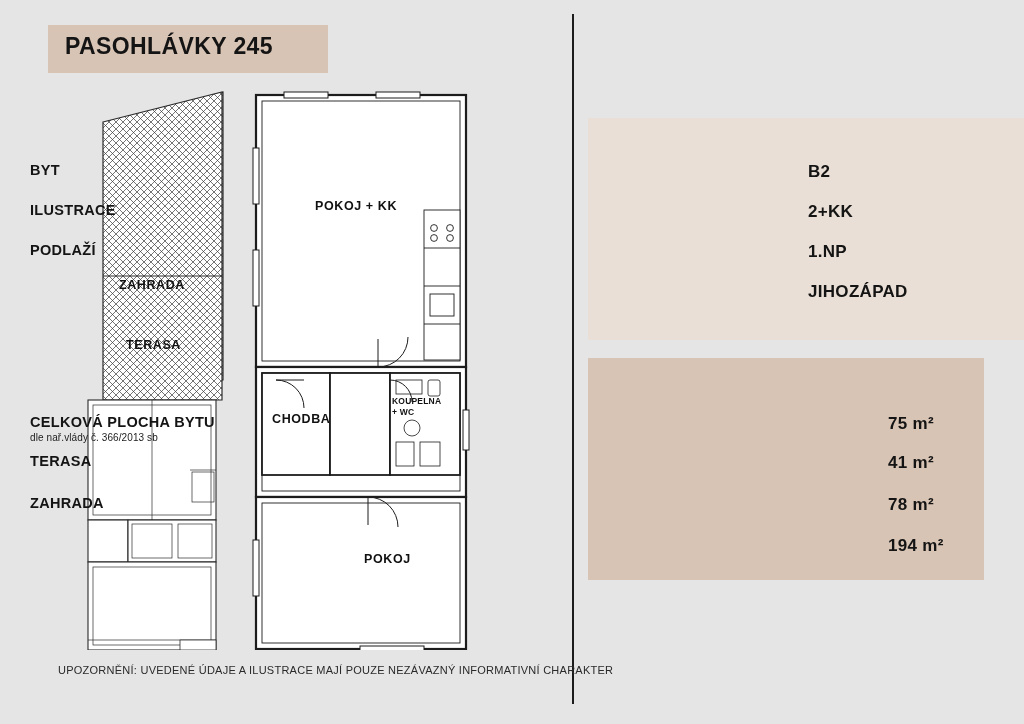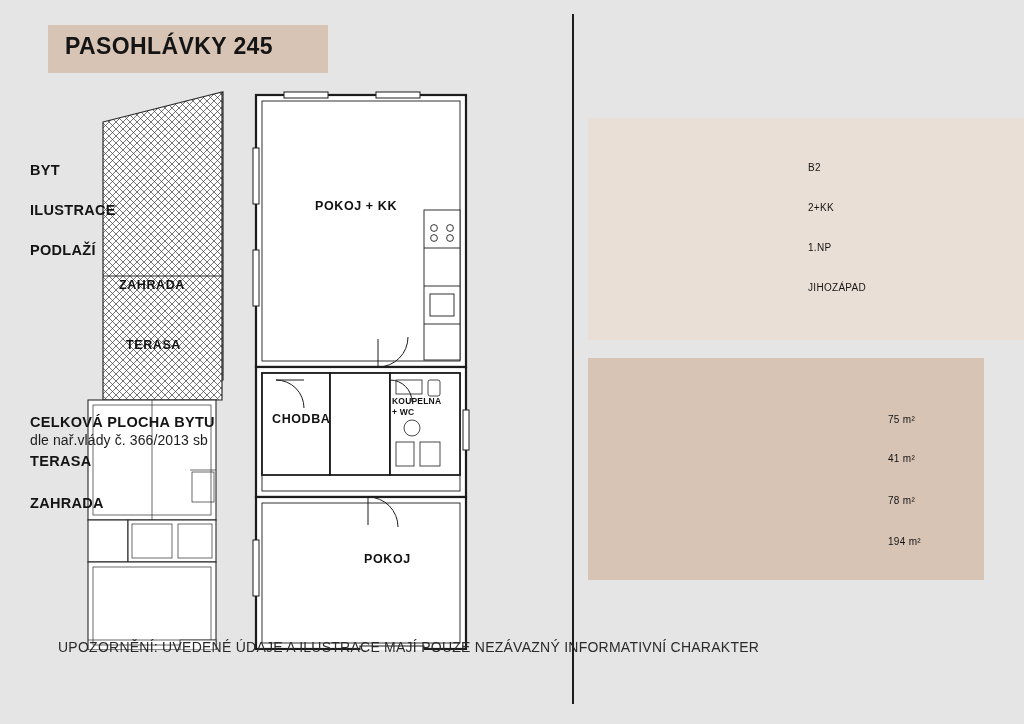--- a/index.html
+++ b/index.html
@@ -70,40 +70,40 @@
     left: 30px;
     font-size: 14.5px;
     font-weight: bold;
     letter-spacing: 0.3px;
     color: #141414;
   }
   .info-row .k { display: block; }
   .info-row .k2 { display: block; }
   .info-val {
     position: absolute;
-    font-size: 10px;
-    font-weight: normal;
+    font-size: 17px;
+    font-weight: bold;
     letter-spacing: 0.3px;
     color: #141414;
   }
   .sub-note {
     display: block;
-    font-size: 14px;
+    font-size: 10px;
     font-weight: normal;
     letter-spacing: 0.1px;
     margin-top: 2px;
     color: #1c1c1c;
   }
 
   
   #footnote {
     position: absolute;
     left: 58px;
-    top: 639px;
-    font-size: 14px;
+    top: 664px;
+    font-size: 11px;
     letter-spacing: 0.25px;
     color: #2a2a2a;
     text-transform: uppercase;
     text-align: right;
   }
 
   
   #plan {
     position: absolute;
     left: 60px;

